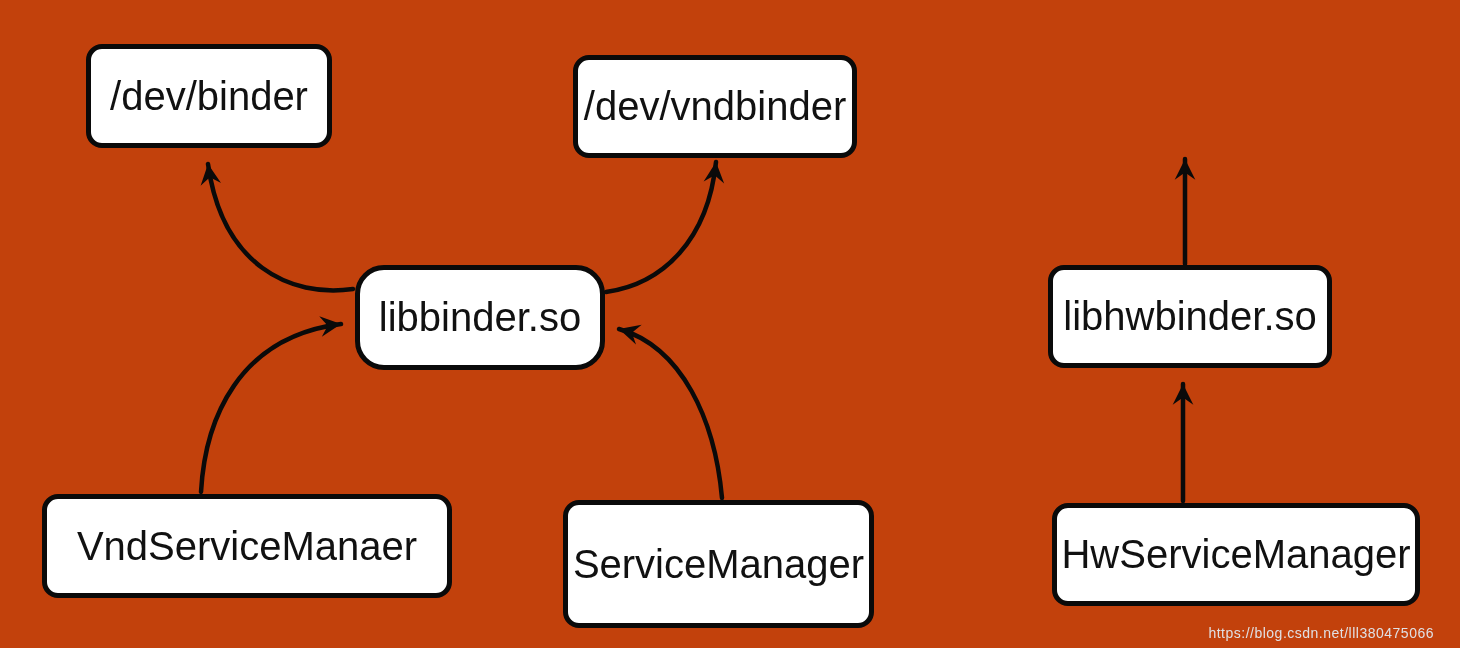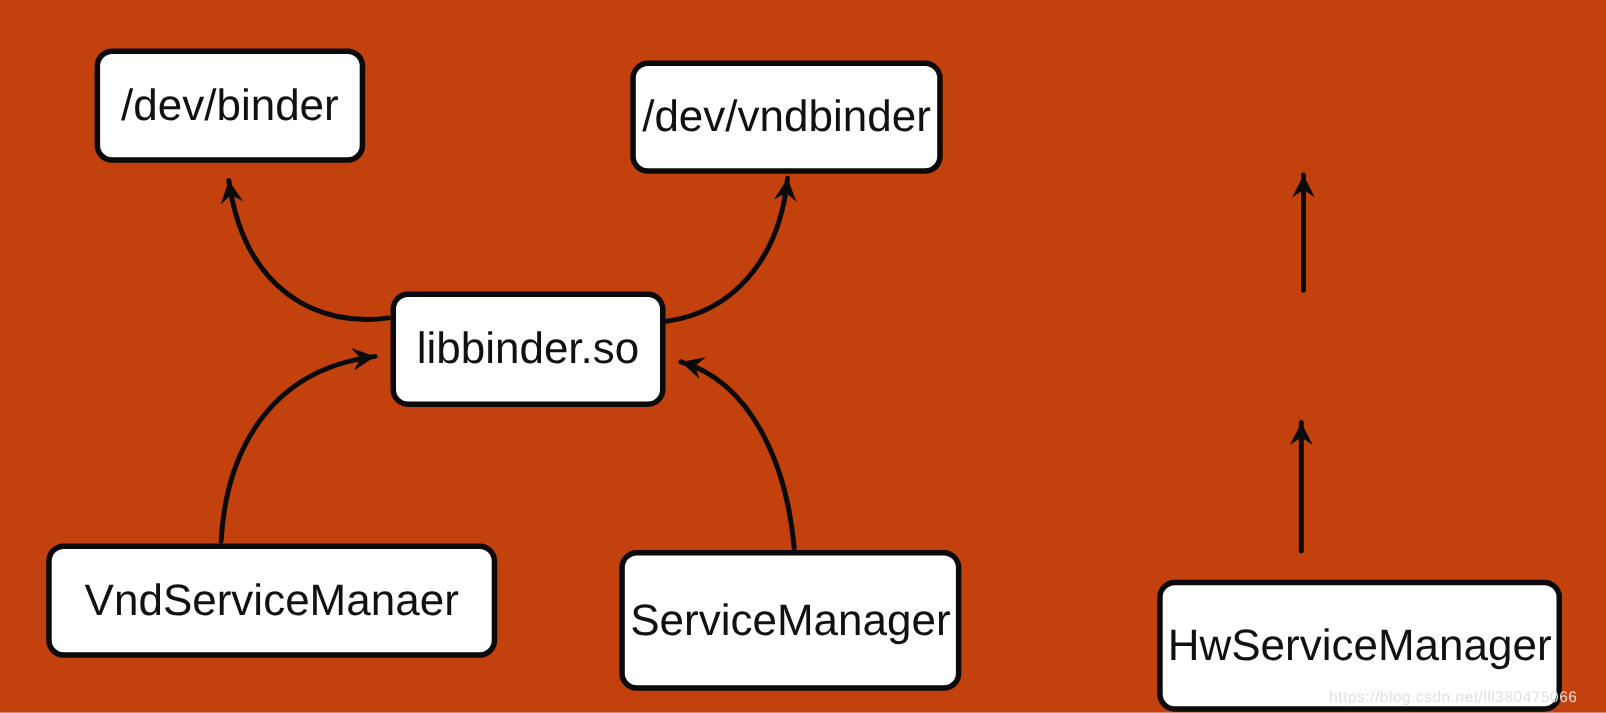--- a/index.html
+++ b/index.html
@@ -34,26 +34,26 @@
     font-size: 40px;
     color: #111111;
     white-space: nowrap;
     z-index: 2;
   }
   
   .n-dev-binder     { left: 86px;   top: 44px;  width: 246px; height: 104px; }
   .n-dev-vndbinder  { left: 573px;  top: 43px;  width: 284px; height: 103px; margin-top: 12px; }
   .n-dev-hwbinder   { left: 1040px; top: 42px;  width: 293px; height: 101px; }
   
-  .n-libbinder      { left: 355px;  top: 265px; width: 250px; height: 105px; }
+  .n-libbinder      { left: 355px;  top: 265px; width: 250px; height: 105px; border-radius: 29px; }
   .n-libhwbinder    { left: 1048px; top: 265px; width: 284px; height: 103px; }
   
   .n-vndsm          { left: 42px;   top: 494px; width: 410px; height: 104px; }
   .n-sm             { left: 563px;  top: 500px; width: 311px; height: 128px; }
-  .n-hwsm           { left: 1052px; top: 503px; width: 368px; height: 120px; margin-top: 24px; }
+  .n-hwsm           { left: 1052px; top: 503px; width: 368px; height: 103px; }
 
   .watermark {
     position: absolute;
     right: 26px;
     bottom: 7px;
     font-size: 14px;
     color: #e0e0e4;
     letter-spacing: 0.5px;
     z-index: 3;
   }
@@ -85,20 +85,23 @@
 
   <div class="node n-dev-vndbinder">
     <span>/dev/vndbinder</span>
   </div>
 
 
   <div class="node n-libbinder">
     <span>libbinder.so</span>
   </div>
 
+  <div class="node n-libhwbinder">
+    <span>libhwbinder.so</span>
+  </div>
 
   <div class="node n-vndsm">
     <span>VndServiceManaer</span>
   </div>
 
   <div class="node n-sm">
     <span>ServiceManager</span>
   </div>
 
   <div class="node n-hwsm">

